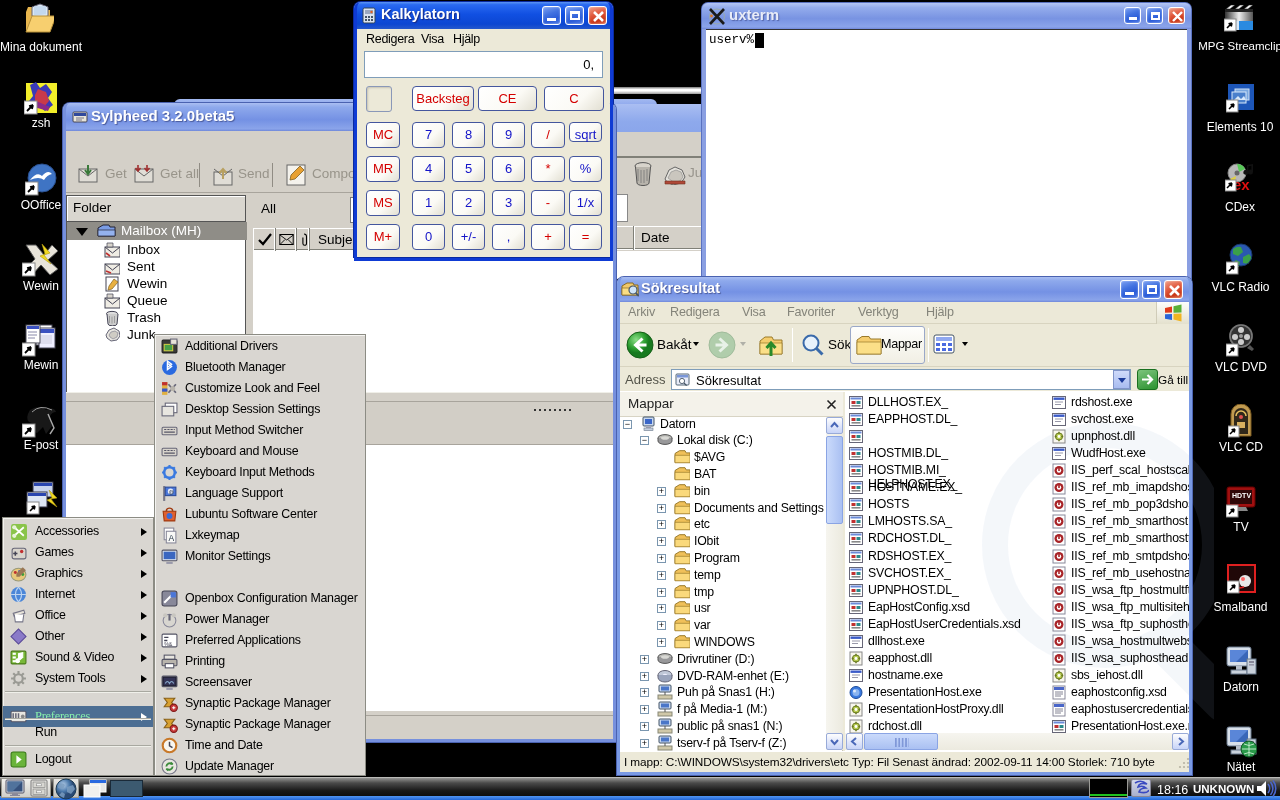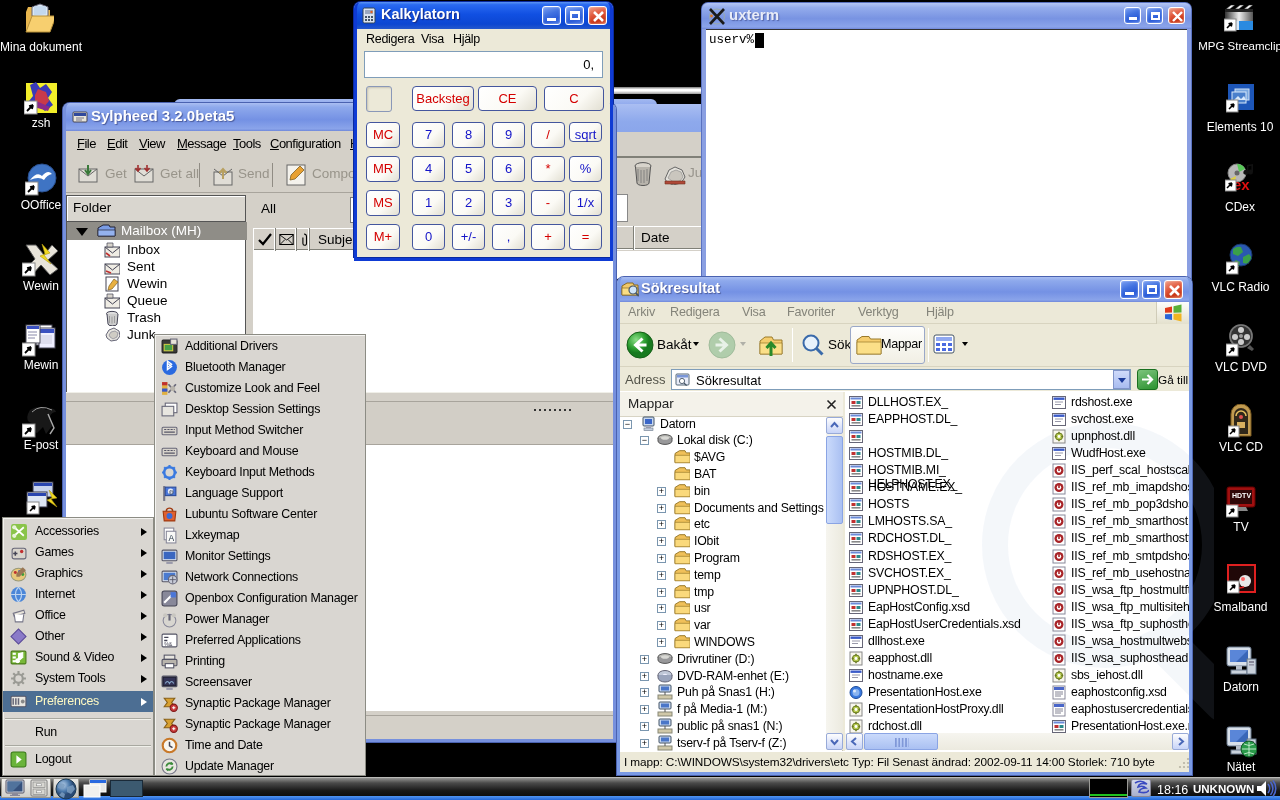--- a/index.html
+++ b/index.html
@@ -223,29 +223,20 @@
 <div class="ab" style="left:63px;top:103px;width:553px;height:639px;border-radius:7px 7px 0 0;background:#d4d0c8;box-shadow:0 0 0 1px #4a62b0;">
 <div class="ab" style="left:0;top:0;width:553px;height:639px;border:3px solid #7690dd;border-top:none;border-radius:7px 7px 0 0;z-index:50;pointer-events:none;"></div>
 <div class="ab" style="left:0;top:0;width:553px;height:28px;border-radius:7px 7px 0 0;background:linear-gradient(180deg,#aabef2 0%,#8ea9ec 15%,#7491e4 60%,#8aa4ea 92%,#7088da 100%);">
 <svg class="ab" style="left:9px;top:6px" width="16" height="16" viewBox="0 0 16 16">
         <rect x="1" y="3" width="14" height="10" rx="1" fill="#e8e4da" stroke="#445"></rect>
         <rect x="2" y="4" width="12" height="3" fill="#30489c"></rect>
         <path d="M4 9 h8 M4 11 h6" stroke="#778" stroke-width="1"></path>
       </svg>
 <div class="ab" style="left:28px;top:4px;font-size:15px;font-weight:bold;color:#fff;text-shadow:1px 1px 1px #4a5a9a;">Sylpheed 3.2.0beta5</div>
 </div>
-<div class="ab" style="left:3px;top:28px;width:547px;height:26px;background:#d4d0c8;">
-<div class="ab" style="left:11px;top:5px;font-size:13px;letter-spacing:-0.5px;color:#000;white-space:nowrap;"><span style="text-decoration:underline">F</span>ile</div>
-<div class="ab" style="left:41px;top:5px;font-size:13px;letter-spacing:-0.5px;color:#000;white-space:nowrap;"><span style="text-decoration:underline">E</span>dit</div>
-<div class="ab" style="left:73px;top:5px;font-size:13px;letter-spacing:-0.5px;color:#000;white-space:nowrap;"><span style="text-decoration:underline">V</span>iew</div>
-<div class="ab" style="left:111px;top:5px;font-size:13px;letter-spacing:-0.5px;color:#000;white-space:nowrap;"><span style="text-decoration:underline">M</span>essage</div>
-<div class="ab" style="left:167px;top:5px;font-size:13px;letter-spacing:-0.5px;color:#000;white-space:nowrap;"><span style="text-decoration:underline">T</span>ools</div>
-<div class="ab" style="left:204px;top:5px;font-size:13px;letter-spacing:-0.5px;color:#000;white-space:nowrap;"><span style="text-decoration:underline">C</span>onfiguration</div>
-<div class="ab" style="left:284px;top:5px;font-size:13px;letter-spacing:-0.5px;color:#000;white-space:nowrap;"><span style="text-decoration:underline">H</span>elp</div>
-</div>
 <div class="ab" style="left:3px;top:54px;width:547px;height:36px;background:#d4d0c8;border-bottom:1px solid #a8a49c;">
 <svg class="ab" style="left:12px;top:8px" width="20" height="21" viewBox="0 0 20 21">
         <rect x="1" y="4" width="18" height="13" fill="#e0ddd6" stroke="#666"></rect>
         <path d="M1 4 l9 7 9 -7" fill="none" stroke="#666"></path>
         <path d="M10 0 v8 M7 5 l3 4 3 -4" stroke="#3a7a3a" stroke-width="2" fill="none"></path>
       </svg>
 <div class="ab" style="left:39px;top:9px;font-size:13.5px;color:#98948a;">Get</div>
 <svg class="ab" style="left:68px;top:8px" width="20" height="21" viewBox="0 0 20 21">
         <rect x="1" y="4" width="18" height="13" fill="#e0ddd6" stroke="#666"></rect>
         <path d="M1 4 l9 7 9 -7" fill="none" stroke="#666"></path>
@@ -1057,21 +1048,21 @@
       <svg class="ic" width="17" height="17" viewBox="0 0 16 16">
         <circle cx="8" cy="8" r="4" fill="none" stroke="#9a9a94" stroke-width="2"></circle>
         <g stroke="#9a9a94" stroke-width="2">
           <path d="M8 1 v3 M8 12 v3 M1 8 h3 M12 8 h3 M3 3 l2 2 M11 11 l2 2 M13 3 l-2 2 M5 11 l-2 2"></path>
         </g>
       </svg>
       <span class="tx">System Tools</span>
       <span class="arrow"></span>
     </div>
 <div class="sep" style="top:173px;"></div>
-<div class="mitem" style="top:173px;background:#4c6e93;color:#fef9c3;">
+<div class="mitem" style="top:188px;background:#4c6e93;color:#86efac;font-family:Liberation Serif, serif;">
       <svg class="ic" width="17" height="17" viewBox="0 0 16 16">
         <rect x="1" y="3" width="14" height="10" rx="1" fill="#e8e6e0" stroke="#556"></rect>
         <path d="M3 5 v6 M5.5 5 v6 M8 5 v6" stroke="#667" stroke-width="1.4"></path>
         <circle cx="12" cy="8" r="1.8" fill="#888"></circle>
       </svg>
       <span class="tx">Preferences</span>
       <span class="arrow" style="border-left-color:#fff;"></span>
     </div>
 <div class="sep" style="top:200px;"></div>
 <div class="mitem" style="top:204px;">
@@ -1167,29 +1158,20 @@
       </svg>
       <span class="tx">Lxkeymap</span>
     </div>
 <div class="mitem smitem" style="top:211.0px;">
       <svg class="ic" width="17" height="17" viewBox="0 0 16 16">
         <rect x="1" y="2" width="14" height="10" rx="1" fill="#d8e0ec" stroke="#556"></rect>
         <rect x="2.5" y="3.5" width="11" height="7" fill="#3a66c0"></rect>
         <rect x="5" y="13" width="6" height="2" fill="#99a"></rect>
       </svg>
       <span class="tx">Monitor Settings</span>
-    </div>
-<div class="mitem smitem" style="top:232.0px;">
-      <svg class="ic" width="17" height="17" viewBox="0 0 16 16">
-        <rect x="1" y="2" width="14" height="10" rx="1" fill="#d8e0ec" stroke="#556"></rect>
-        <rect x="2.5" y="3.5" width="11" height="7" fill="#4a7ad0"></rect>
-        <circle cx="11" cy="10" r="4" fill="#c8ccd8" stroke="#667"></circle>
-        <path d="M8 10 h6 M11 7 v6" stroke="#556" stroke-width="0.8"></path>
-      </svg>
-      <span class="tx">Network Connections</span>
     </div>
 <div class="mitem smitem" style="top:253.0px;">
       <svg class="ic" width="17" height="17" viewBox="0 0 16 16">
         <rect x="1" y="1" width="14" height="14" rx="2" fill="#889" stroke="#445"></rect>
         <path d="M3 12 L12 3" stroke="#fff" stroke-width="2"></path>
         <rect x="9" y="2" width="5" height="5" fill="#4a76d8"></rect>
       </svg>
       <span class="tx">Openbox Configuration Manager</span>
     </div>
 <div class="mitem smitem" style="top:274.0px;">

